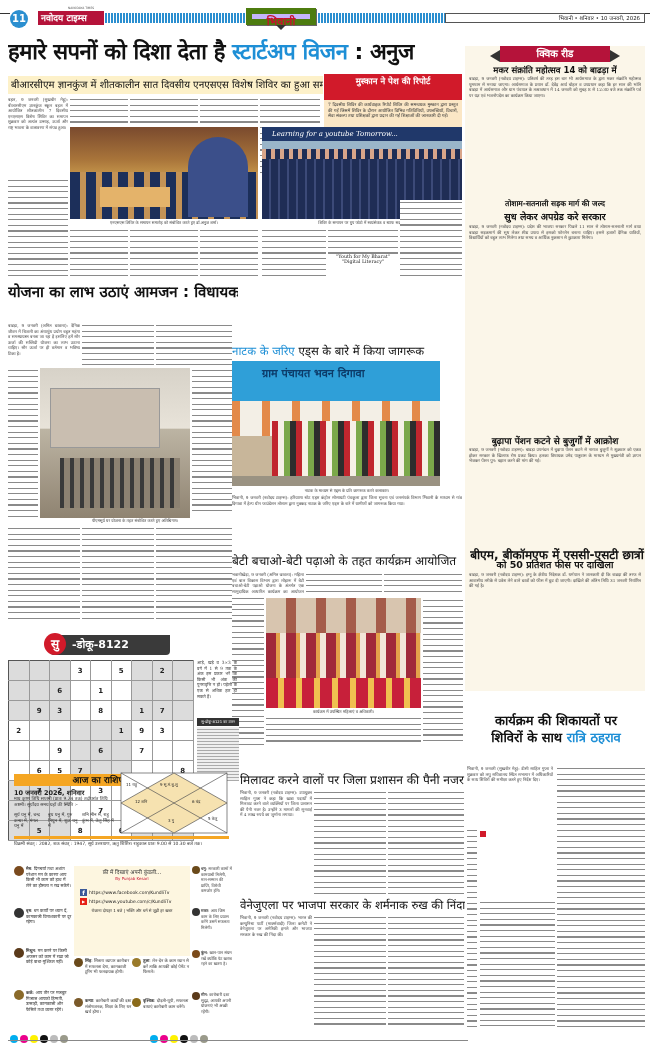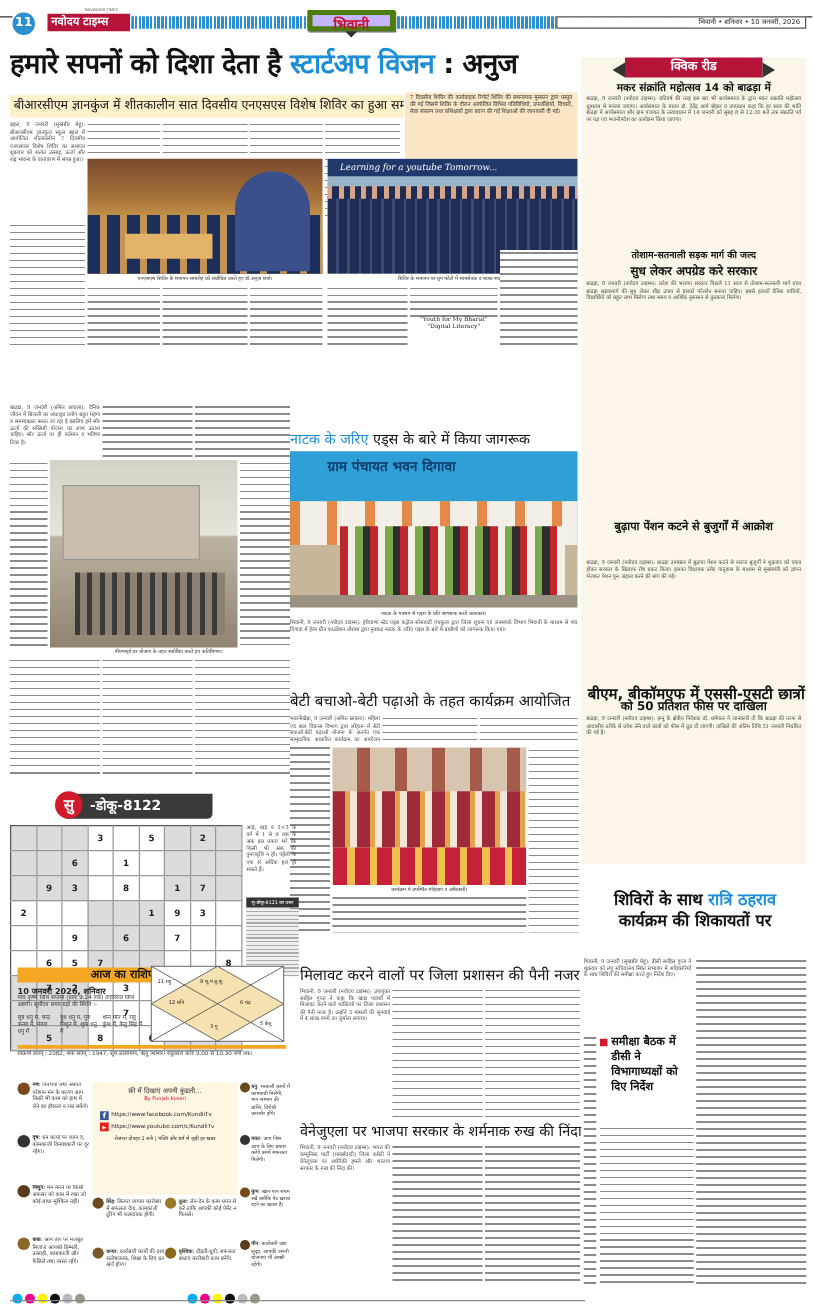--- a/index.html
+++ b/index.html
@@ -9,21 +9,21 @@
 .txtlines{background:repeating-linear-gradient(#fff 0,#fff 2px,#8a8a8a 2px,#8a8a8a 3.2px,#fff 3.2px,#fff 5.6px);}
 .head{font-family:"DejaVu Sans",sans-serif;font-weight:bold;color:#111;white-space:nowrap;overflow:hidden}
 .photo{overflow:hidden}
 .cap{font-size:4px;color:#333;text-align:center;white-space:nowrap;overflow:hidden}
 .crop{position:absolute;width:10px;height:1px;background:#333}
 
 .topbar{left:10px;top:8px;width:630px;height:18px}
 .stripes{position:absolute;left:95px;top:5px;width:440px;height:10px;background:repeating-linear-gradient(90deg,#2b8fd0 0,#2b8fd0 2px,#fff 2px,#fff 3px)}
 .logo{position:absolute;left:28px;top:3px;width:66px;height:14px;background:#b5133a;color:#fff;font-size:9px;font-weight:bold;line-height:14px;padding-left:3px}
 .pgnum{position:absolute;left:0;top:2px;width:18px;height:18px;border-radius:50%;background:#2b8fd0;color:#fff;font-size:10px;font-weight:bold;text-align:center;line-height:18px}
-.city{position:absolute;left:236px;top:0;width:70px;height:17px;background:#c4b5fd;border:4px solid #4d7c0f;color:#c8102e;font-size:11px;font-weight:bold;text-align:center;line-height:15px;box-shadow:1px 1px 0 #666}
+.city{position:absolute;left:236px;top:0;width:70px;height:17px;background:#c4b5fd;border:6px solid #4d7c0f;color:#c8102e;font-size:11px;font-weight:bold;text-align:center;line-height:15px;box-shadow:1px 1px 0 #666}
 .dateline{position:absolute;left:435px;top:5px;width:200px;height:10px;border:1px solid #555;font-size:5.4px;text-align:right;padding-right:4px;line-height:8px;background:#fff}
 .quickbox{left:465px;top:46px;width:180px;height:500px;background:#fbf6e9}
 .qr-title{position:absolute;left:35px;top:0;width:110px;height:16px;background:#b5133a;color:#fff;font-size:10px;text-align:center;line-height:16px;font-weight:bold}
 .tri{position:absolute;top:4px;width:0;height:0;border-top:6px solid transparent;border-bottom:6px solid transparent}
 .sub-head{font-size:8.5px;font-weight:bold;text-align:center;color:#111;white-space:nowrap;overflow:hidden}
 .redbox{background:#d11a2a;color:#fff;text-align:center;font-weight:bold}
 .sudoku{border-collapse:collapse;font-size:7px;font-weight:bold}
 .sudoku td{width:20.5px;height:20px;border:1px solid #999;text-align:center}
 .shade{background:#dcdcdc}
 .orange-line{background:#f5a623}
@@ -50,20 +50,21 @@
   <span>हमारे सपनों को दिशा देता है</span>
   <span style="color:#1e8fd6">स्टार्टअप विजन</span>
   <span>: अनुज</span>
 </div>
 
 <div class="abs" style="left:8px;top:76px;width:315px;height:18px;background:#fdf1c9">
   <div class="head" style="font-size:10px;line-height:18px;padding-left:3px;font-weight:normal;color:#111">बीआरसीएम ज्ञानकुंज में शीतकालीन सात दिवसीय एनएसएस विशेष शिविर का हुआ समापन</div>
 </div>
 
 <div class="abs" style="left:324px;top:74px;width:138px;height:125px;background:#fbe7c6">
+  <div class="redbox" style="height:26px;font-size:8.5px;line-height:12px;padding:1px 8px">मुस्कान ने पेश की रिपोर्ट</div>
   <div class="txt" style="padding:2px 4px;height:96px;font-size:4.4px;color:#333">7 दिवसीय शिविर की कार्यवाहक रिपोर्ट शिविर की समन्वयक मुस्कान द्वारा प्रस्तुत की गई जिसमें शिविर के दौरान आयोजित विभिन्न गतिविधियों, उपलब्धियों, विचारों, सेवा संकल्प तथा प्रशिक्षकों द्वारा प्रदान की गई शिक्षाओं की जानकारी दी गई।</div>
 </div>
 
 <div class="abs txt" style="left:8px;top:97px;width:60px;height:80px">बहल, 9 जनवरी (सुखबीर मेहू): बीआरसीएम ज्ञानकुंज स्कूल बहल में आयोजित शीतकालीन 7 दिवसीय एनएसएस विशेष शिविर का समापन शुक्रवार को अत्यंत उत्साह, ऊर्जा और राष्ट्र भावना के वातावरण में संपन्न हुआ।</div>
 <div class="abs txtlines" style="left:70px;top:97px;width:58px;height:28px"></div>
 <div class="abs txtlines" style="left:130px;top:97px;width:68px;height:28px"></div>
 <div class="abs txtlines" style="left:200px;top:97px;width:58px;height:28px"></div>
 <div class="abs txtlines" style="left:260px;top:97px;width:60px;height:78px"></div>
 
 <div class="abs photo" style="left:70px;top:127px;width:188px;height:92px;background:linear-gradient(180deg,#7a4a2e 0,#a8743a 35%,#c99a4d 55%,#6b4d3a 100%)">
@@ -97,50 +98,51 @@
   <div class="qr-title">क्विक रीड</div>
   <div class="tri" style="left:145px;border-left:10px solid #333"></div>
 
   <div class="abs sub-head" style="left:0;top:18px;width:180px">मकर संक्रांति महोत्सव 14 को बाढड़ा में</div>
   <div class="abs txt" style="left:4px;top:30px;width:172px;height:120px">बाढड़ा, 9 जनवरी (नवोदय टाइम्स): प्रतिवर्ष की तरह इस बार भी आर्यसमाज के द्वारा मकर संक्रांति महोत्सव धूमधाम से मनाया जाएगा। आर्यसमाज के प्रधान डॉ. देवेंद्र आर्य बोहल व उपप्रधान कहा कि हर साल की भांति बाढड़ा में आर्यसमाज और ग्राम पंचायत के तत्वावधान में 14 जनवरी को सुबह 8 से 12:30 बजे तक संक्रांति पर्व पर यज्ञ एवं भजनोपदेश का कार्यक्रम किया जाएगा।</div>
 
   <div class="abs sub-head" style="left:0;top:152px;width:180px;font-size:7.5px">तोशाम-सतनाली सड़क मार्ग की जल्द</div>
   <div class="abs sub-head" style="left:0;top:164px;width:180px;font-size:9.5px">सुध लेकर अपग्रेड करे सरकार</div>
   <div class="abs txt" style="left:4px;top:178px;width:172px;height:208px">बाढड़ा, 9 जनवरी (नवोदय टाइम्स): प्रदेश की भाजपा सरकार पिछले 11 साल से तोशाम-सतनाली मार्ग वाया बाढड़ा सड़कमार्ग की सुध लेकर शीघ्र उपाय से इसको फोरलेन बनाना चाहिए। इससे हजारों दैनिक यात्रियों, विद्यार्थियों को बहुत लाभ मिलेगा तथा समय व आर्थिक नुकसान से छुटकारा मिलेगा।</div>
 
-  <div class="abs sub-head" style="left:0;top:368px;width:180px;font-size:9px">बुढ़ापा पेंशन कटने से बुजुर्गों में आक्रोश</div>
+  <div class="abs sub-head" style="left:0;top:388px;width:180px;font-size:9px">बुढ़ापा पेंशन कटने से बुजुर्गों में आक्रोश</div>
   <div class="abs txt" style="left:4px;top:401px;width:172px;height:96px">बाढड़ा, 9 जनवरी (नवोदय टाइम्स): बाढड़ा उपमंडल में बुढ़ापा पेंशन कटने से नाराज बुजुर्गों ने शुक्रवार को एकत्र होकर सरकार के खिलाफ रोष प्रकट किया। हलका विधायक उमेद पातुवास के माध्यम से मुख्यमंत्री को ज्ञापन भेजकर पेंशन पुन: बहाल करने की मांग की गई।</div>
 </div>
 <div class="abs" style="left:465px;top:546px;width:180px;height:145px;background:#fbf6e9">
   <div class="abs sub-head" style="left:0;top:0;width:184px;font-size:12px">बीएम, बीकॉमएफ में एससी-एसटी छात्रों</div>
   <div class="abs sub-head" style="left:0;top:12px;width:180px;font-size:9.5px">को 50 प्रतिशत फीस पर दाखिला</div>
   <div class="abs txt" style="left:4px;top:26px;width:172px;height:115px">बाढड़ा, 9 जनवरी (नवोदय टाइम्स): इग्नू के क्षेत्रीय निदेशक डॉ. धर्मपाल ने जानकारी दी कि बाढड़ा की तरफ से आवासीय तरीके से प्रवेश लेने वाले छात्रों को फीस में छूट दी जाएगी। दाखिले की अंतिम तिथि 31 जनवरी निर्धारित की गई है।</div>
 </div>
 
 <div class="abs head" style="left:8px;top:283px;width:230px;font-size:15px;line-height:19px">
+  <div>योजना का लाभ उठाएं आमजन : विधायक</div>
 </div>
 <div class="abs txt" style="left:8px;top:323px;width:72px;height:44px">बाढड़ा, 9 जनवरी (अमित छावला): दैनिक जीवन में बिजली का अंधाधुंध प्रयोग बहुत महंगा व समस्याग्रस्त बनता जा रहा है इसलिए हमें सौर ऊर्जा की सब्सिडी योजना का लाभ उठाना चाहिए। सौर ऊर्जा पर ही वर्तमान व भविष्य टिका है।</div>
 <div class="abs txtlines" style="left:82px;top:323px;width:72px;height:44px"></div>
 <div class="abs txtlines" style="left:156px;top:323px;width:76px;height:44px"></div>
 <div class="abs txtlines" style="left:8px;top:368px;width:30px;height:150px"></div>
 <div class="abs photo" style="left:40px;top:368px;width:150px;height:150px;background:linear-gradient(180deg,#d7d2c8 0,#e8e3d9 40%,#bcb4a3 41%,#8f8371 100%)">
   <div style="position:absolute;left:10px;top:20px;width:110px;height:60px;background:#c9beb0;border:1px solid #999"></div>
   <div style="position:absolute;left:20px;top:90px;width:120px;height:50px;background:repeating-linear-gradient(90deg,#3a3a3a 0,#3a3a3a 4px,#8d8272 4px,#8d8272 10px)"></div>
 </div>
 <div class="abs cap" style="left:40px;top:518px;width:190px">पीएमसूर्य घर योजना के तहत संबोधित करते हुए अतिथिगण।</div>
 <div class="abs txtlines" style="left:192px;top:368px;width:40px;height:148px"></div>
 <div class="abs txtlines" style="left:8px;top:526px;width:72px;height:94px"></div>
 <div class="abs txtlines" style="left:82px;top:526px;width:72px;height:94px"></div>
 <div class="abs txtlines" style="left:156px;top:526px;width:76px;height:94px"></div>
 
 <div class="abs head" style="left:232px;top:344px;width:232px;font-size:11.5px;line-height:14px;font-weight:normal">
   <span style="color:#1e8fd6">नाटक के जरिए</span>
   <span>एड्स के बारे में किया जागरूक</span>
 </div>
-<div class="abs photo" style="left:232px;top:361px;width:230px;height:125px;background:#c8b69a">
+<div class="abs photo" style="left:232px;top:361px;width:208px;height:125px;background:#c8b69a">
   <div style="position:absolute;left:0;top:0;width:230px;height:40px;background:#2f9fd8"></div>
   <div style="position:absolute;left:30px;top:4px;font-size:11px;font-weight:bold;color:#0c3c6a;white-space:nowrap">ग्राम पंचायत भवन दिगावा</div>
   <div style="position:absolute;left:0;top:40px;width:230px;height:35px;background:repeating-linear-gradient(90deg,#e38a4a 0,#e38a4a 8px,#f3efe6 8px,#f3efe6 30px)"></div>
   <div style="position:absolute;left:40px;top:60px;width:180px;height:55px;background:repeating-linear-gradient(90deg,#c0262e 0,#c0262e 6px,#f5f0e6 6px,#f5f0e6 12px,#7ba84a 12px,#7ba84a 18px,#2d2d2d 18px,#2d2d2d 24px)"></div>
   <div style="position:absolute;left:0;top:115px;width:230px;height:10px;background:#9a9282"></div>
 </div>
 <div class="abs cap" style="left:232px;top:488px;width:230px">नाटक के माध्यम से एड्स के प्रति जागरूक करते कलाकार।</div>
 <div class="abs txt" style="left:232px;top:495px;width:230px;height:56px">भिवानी, 9 जनवरी (नवोदय टाइम्स): हरियाणा स्टेट एड्स कंट्रोल सोसायटी पंचकूला द्वारा जिला सूचना एवं जनसंपर्क विभाग भिवानी के माध्यम से गांव दिगावा में हेल्प ग्रीन फाउंडेशन तोशाम द्वारा नुक्कड़ नाटक के जरिए एड्स के बारे में ग्रामीणों को जागरूक किया गया।</div>
 
 <div class="abs head" style="left:232px;top:553px;width:232px;font-size:12px;line-height:16px;font-weight:normal">बेटी बचाओ-बेटी पढ़ाओ के तहत कार्यक्रम आयोजित</div>
@@ -369,29 +371,28 @@
 <div class="abs txt" style="left:240px;top:790px;width:72px;height:106px">भिवानी, 9 जनवरी (नवोदय टाइम्स): उपायुक्त साहिल गुप्ता ने कहा कि खाद्य पदार्थों में मिलावट करने वाले व्यक्तियों पर जिला प्रशासन की पैनी नजर है। उन्होंने 3 मामलों की सुनवाई में 4 लाख रुपये का जुर्माना लगाया।</div>
 <div class="abs txtlines" style="left:314px;top:790px;width:72px;height:106px"></div>
 <div class="abs txtlines" style="left:388px;top:790px;width:76px;height:106px"></div>
 
 <div class="abs head" style="left:240px;top:898px;width:225px;font-size:11.5px;line-height:15px;font-weight:normal">वेनेजुएला पर भाजपा सरकार के शर्मनाक रुख की निंदा</div>
 <div class="abs txt" style="left:240px;top:915px;width:72px;height:110px">भिवानी, 9 जनवरी (नवोदय टाइम्स): भारत की कम्युनिस्ट पार्टी (मार्क्सवादी) जिला कमेटी ने वेनेजुएला पर अमेरिकी हमले और भाजपा सरकार के रुख की निंदा की।</div>
 <div class="abs txtlines" style="left:314px;top:915px;width:72px;height:110px"></div>
 <div class="abs txtlines" style="left:388px;top:915px;width:76px;height:110px"></div>
 
 <div class="abs head" style="left:467px;top:712px;width:178px;text-align:center;font-size:13px;line-height:17px">
+  <div>कार्यक्रम की शिकायतों पर</div>
   <div><span>शिविरों के साथ</span> <span style="color:#1e8fd6">रात्रि ठहराव</span></div>
-  <div>कार्यक्रम की शिकायतों पर</div>
 </div>
 <div class="abs txt" style="left:467px;top:766px;width:86px;height:60px">भिवानी, 9 जनवरी (सुखबीर मेहू): डीसी साहिल गुप्ता ने शुक्रवार को लघु सचिवालय स्थित सभागार में अधिकारियों के साथ शिविरों की समीक्षा करते हुए निर्देश दिए।</div>
 <div class="abs txtlines" style="left:557px;top:766px;width:88px;height:60px"></div>
 <div class="abs txtlines" style="left:467px;top:828px;width:10px;height:200px"></div>
 <div class="abs" style="left:480px;top:828px;width:75px;height:70px">
   <span style="position:absolute;left:0;top:3px;width:6px;height:6px;background:#d11a2a"></span>
-  <div style="position:absolute;left:9px;top:0;width:64px;font-size:9px;font-weight:bold;line-height:12px;color:#111">समीक्षा बैठक में डीसी ने विभागाध्यक्षों को दिए निर्देश</div>
 </div>
 <div class="abs txtlines" style="left:480px;top:900px;width:75px;height:128px"></div>
 <div class="abs txtlines" style="left:557px;top:828px;width:88px;height:200px"></div>
 
 <div class="abs dots" style="left:10px;top:1028px">
   <span style="background:#00aeef"></span><span style="background:#ec008c"></span><span style="background:#fff200"></span><span style="background:#111"></span><span style="background:#bbb"></span><span style="background:#9a9a8a"></span>
 </div>
 <div class="abs dots" style="left:150px;top:1028px">
   <span style="background:#00aeef"></span><span style="background:#ec008c"></span><span style="background:#fff200"></span><span style="background:#111"></span><span style="background:#bbb"></span><span style="background:#9a9a8a"></span>
 </div>

